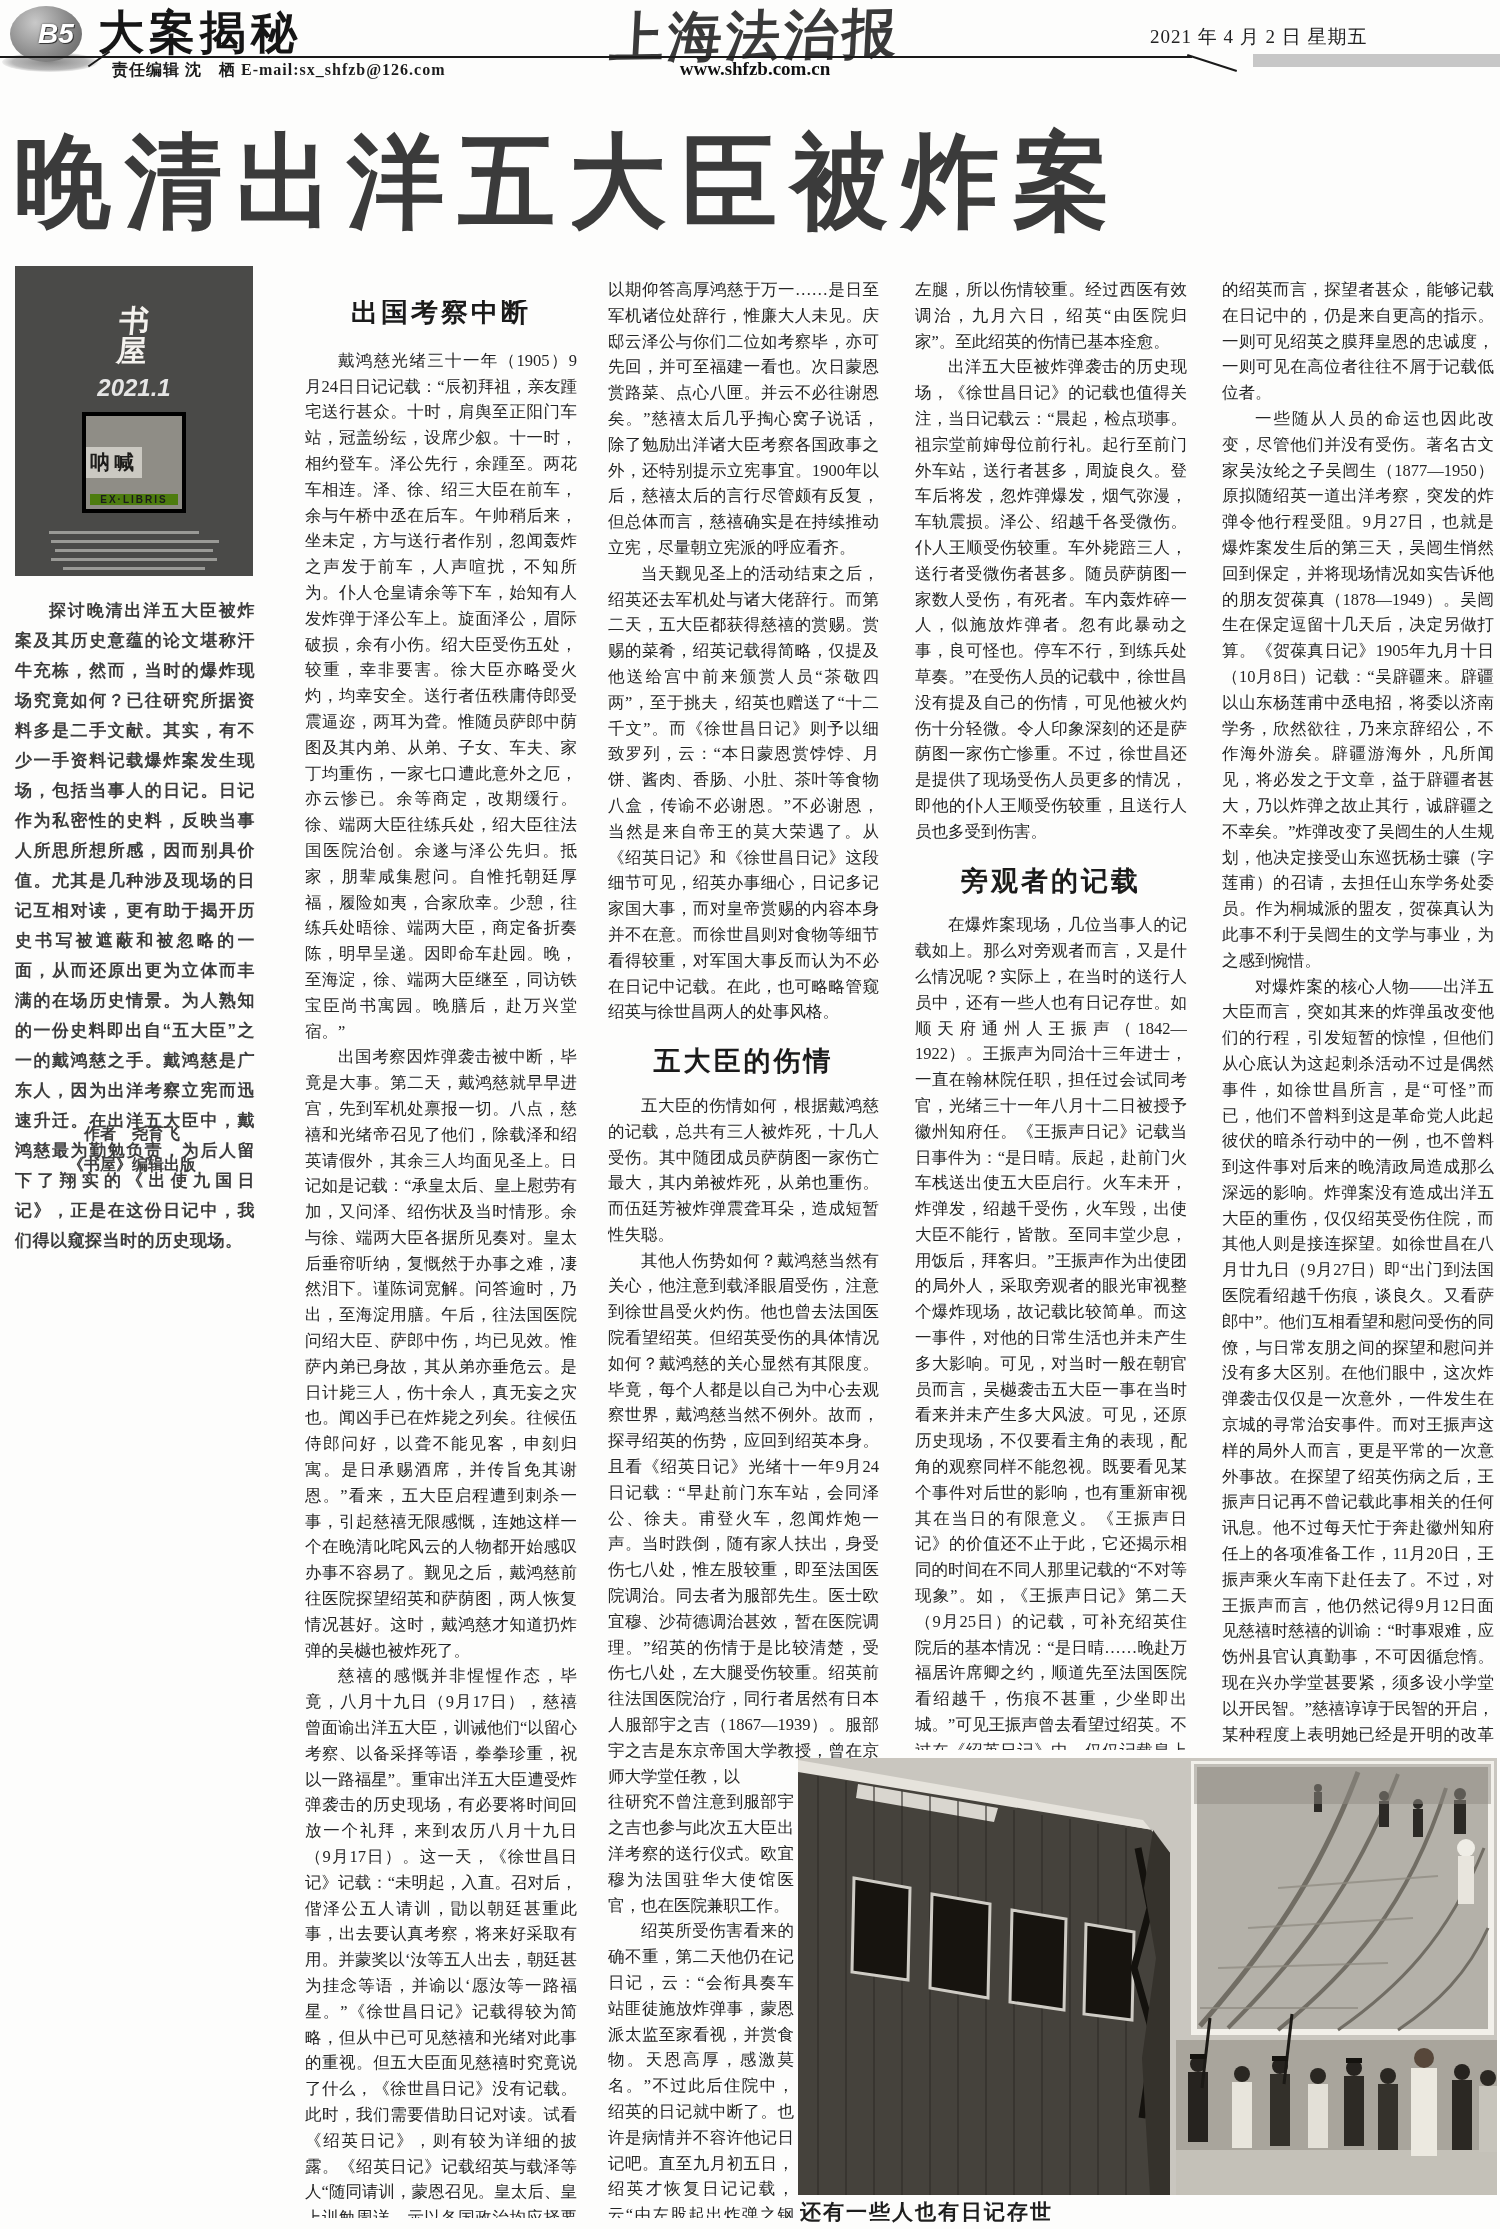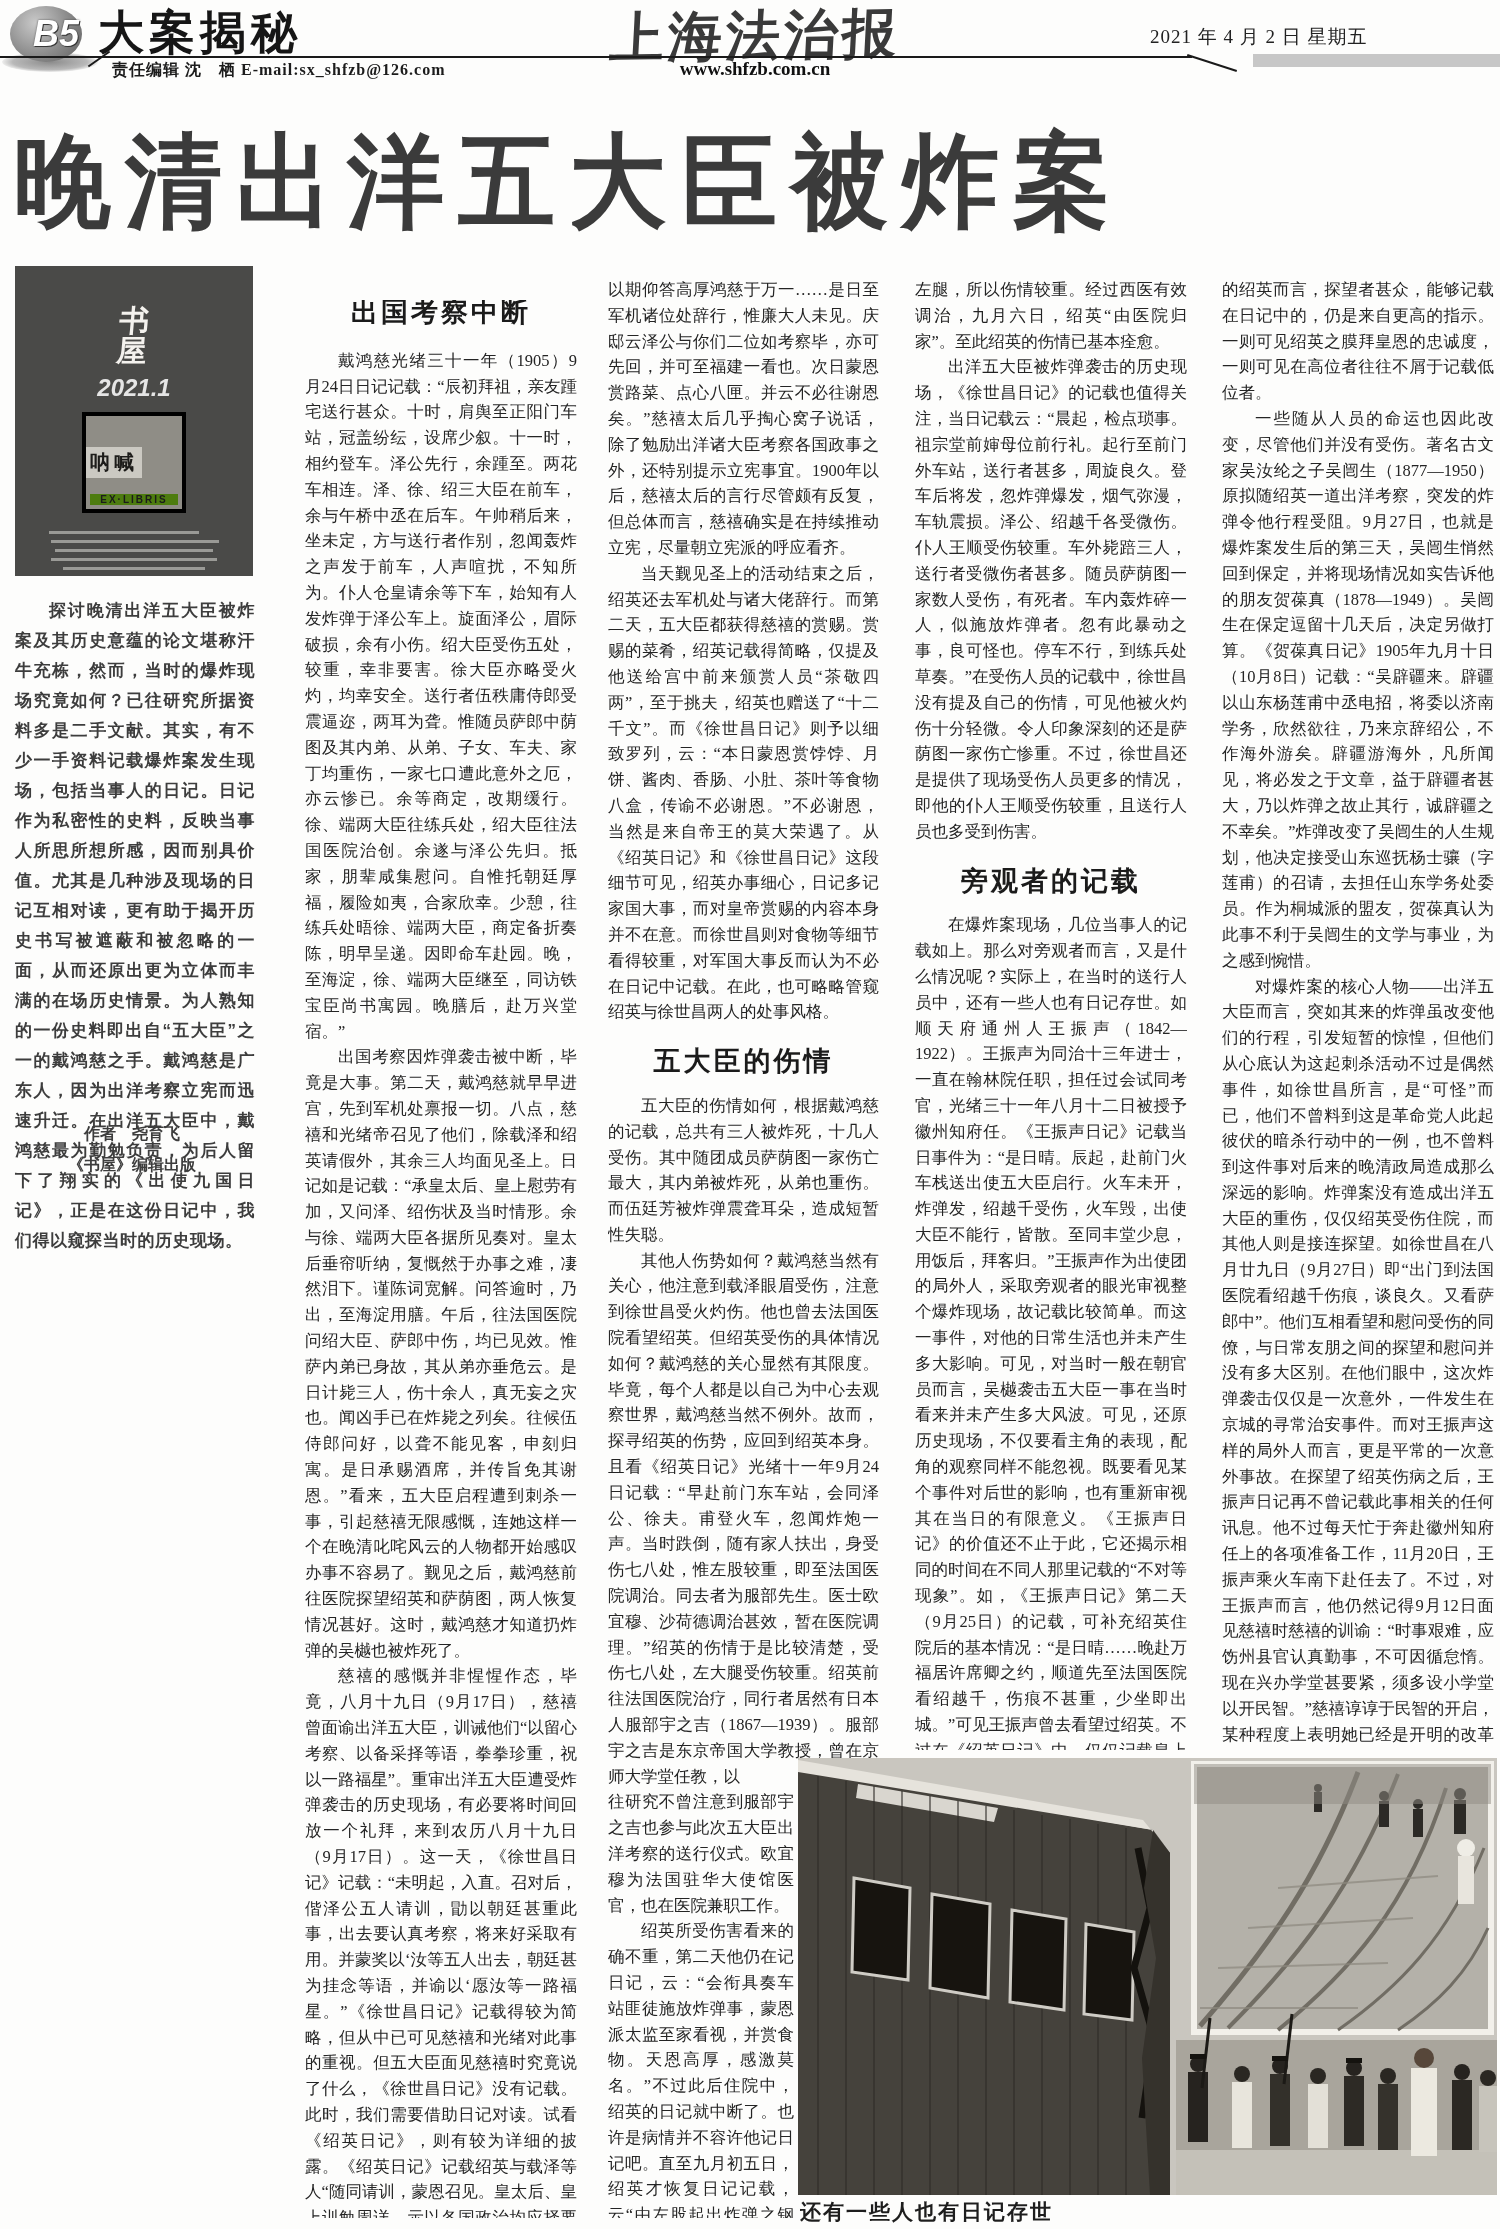--- a/index.html
+++ b/index.html
@@ -4,21 +4,21 @@
 <style>
   html,body{margin:0;padding:0;background:#e9e9e9;}
   .page{position:relative;width:1500px;height:2229px;background:#fdfdfc;margin:0 auto;
         font-family:"Liberation Serif", serif;color:#222;overflow:hidden;}
 
   
   .b5-ball{position:absolute;left:10px;top:6px;width:72px;height:56px;border-radius:50%;
            background:radial-gradient(circle at 35% 30%, #c9c9c9, #8a8a8a 55%, #5d5d5d);
            display:flex;align-items:center;justify-content:center;}
   .b5-ball span{font-family:"Liberation Sans",sans-serif;font-weight:900;font-style:italic;
-           font-size:36px;color:#fff;text-shadow:0 0 2px #444,1px 1px 0 #333;margin-left:20px;}
+           font-size:28px;color:#fff;text-shadow:0 0 2px #444,1px 1px 0 #333;margin-left:20px;}
   .b5-shadow{position:absolute;left:2px;top:52px;width:96px;height:20px;border-radius:50%;
            background:radial-gradient(ellipse at center,#8b8b8b 0%,#b9b9b9 55%,rgba(255,255,255,0) 75%);}
   .section-title{position:absolute;left:98px;top:2px;font-family:"Liberation Sans",sans-serif;
            font-weight:900;font-size:46px;letter-spacing:5px;color:#161616;}
   .editor-slash{position:absolute;left:86px;top:58px;width:26px;height:2px;background:#1a1a1a;
            transform:rotate(-35deg);}
   .editor-line{position:absolute;left:112px;top:60px;font-size:16px;font-weight:bold;color:#1c1c1c;
            font-family:"Liberation Serif",serif;letter-spacing:1px;}
   .masthead{position:absolute;left:560px;top:0px;width:390px;text-align:center;
            font-family:"DejaVu Serif","Liberation Serif",serif;font-weight:900;font-size:54px;

